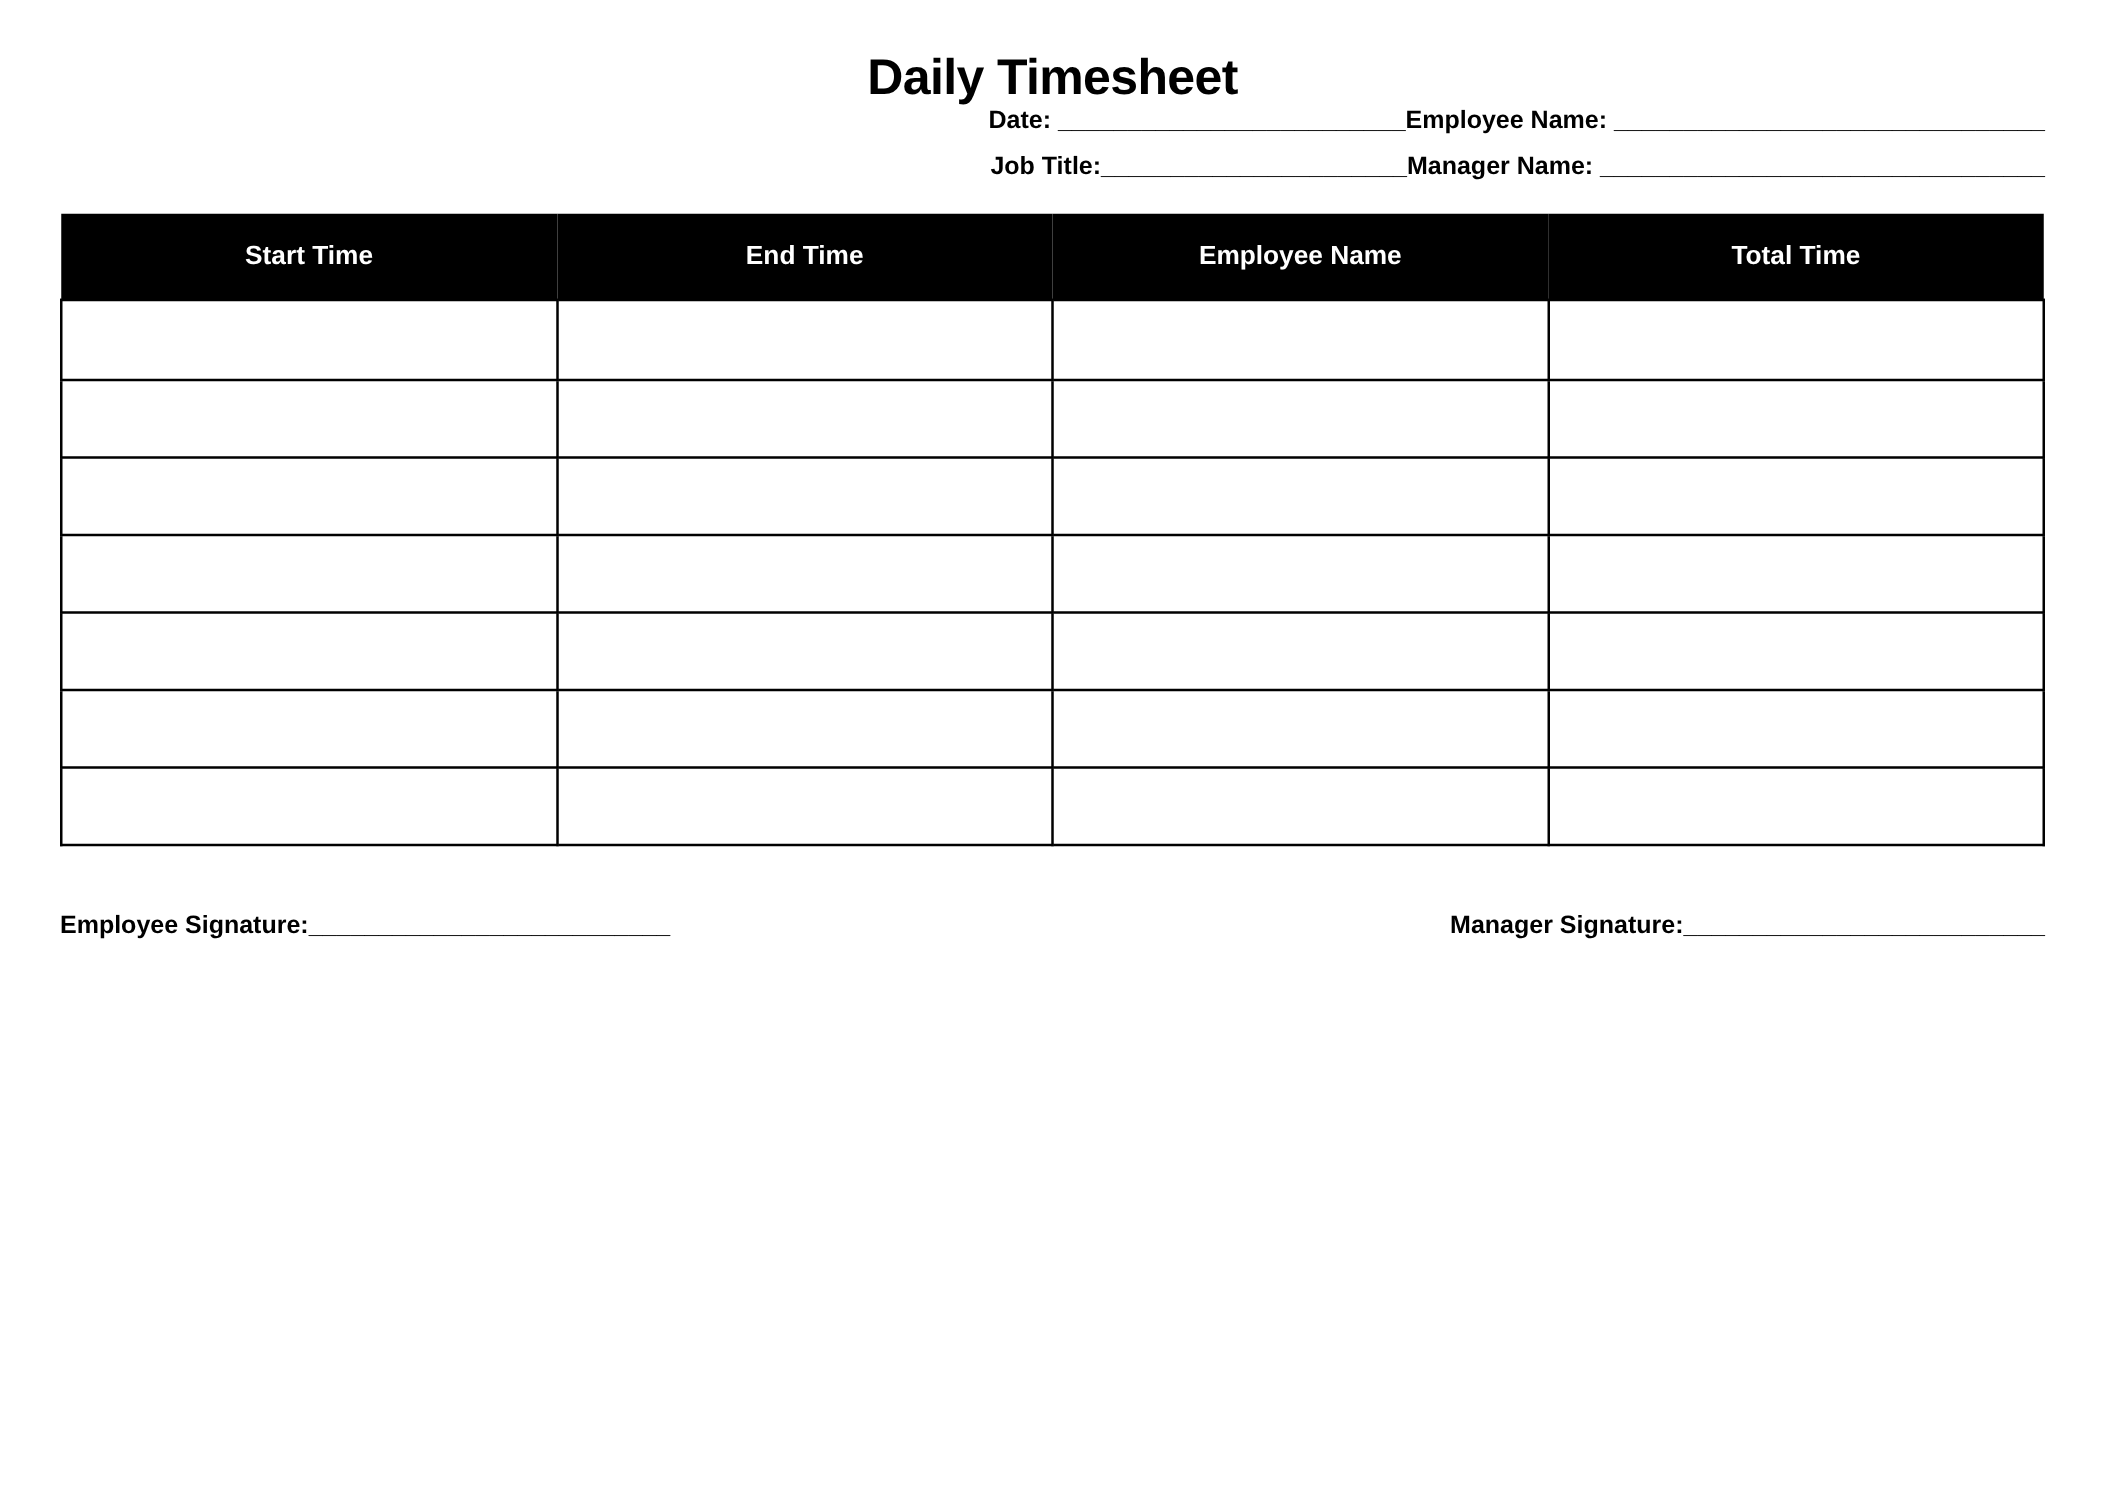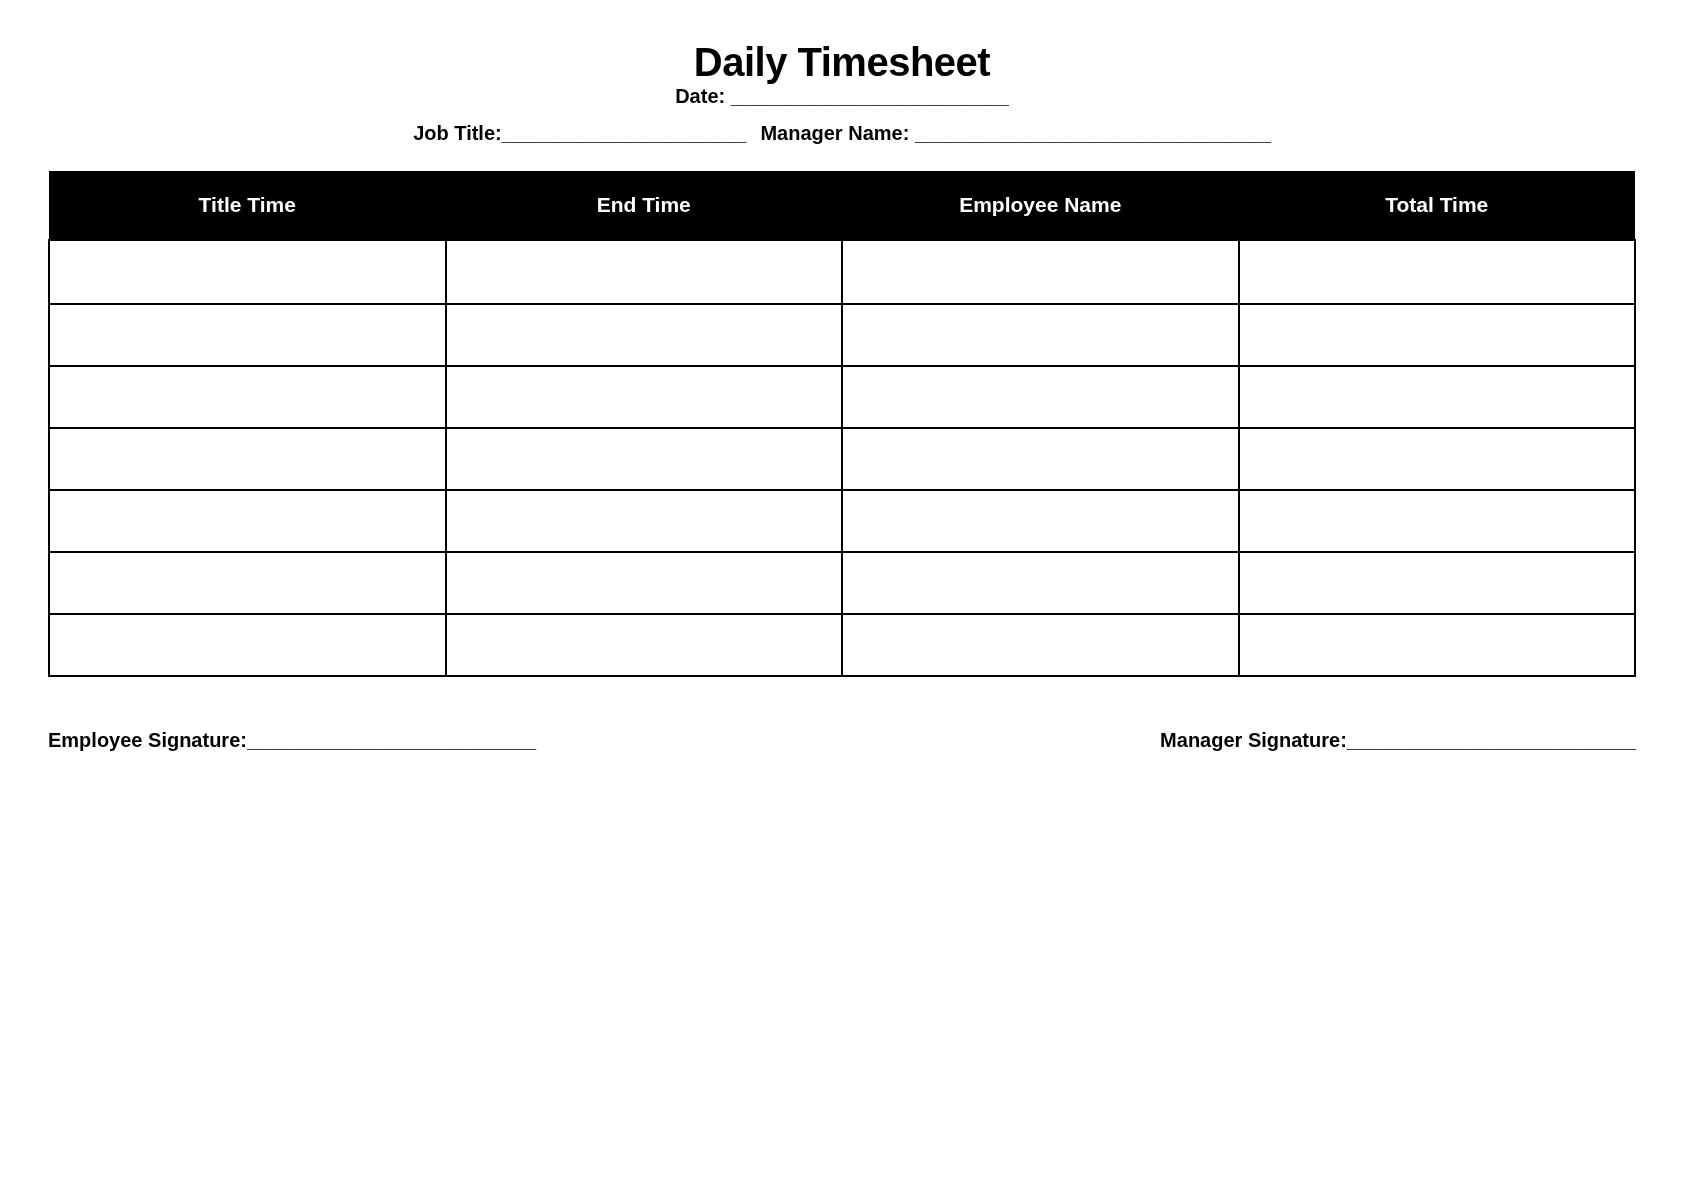--- a/index.html
+++ b/index.html
@@ -16,23 +16,22 @@
     }
     .title {
       text-align: center;
       font-size: 40px;
       font-weight: 800;
       letter-spacing: -0.5px;
       margin-bottom: 0;
     }
     .header-fields {
       display: flex;
-      justify-content: center;
+      justify-content: flex-end;
       margin-bottom: 14px;
-      gap: 14px;
     }
     .field-label {
       font-size: 20px;
       font-weight: 700;
     }
     .table-container {
       margin-top: 26px;
     }
     table {
       width: 100%;
@@ -77,32 +76,33 @@
       font-weight: 700;
     }
   </style>
 </head>
 <body>
 
 <h1 class="title">Daily Timesheet</h1>
 
 <div class="header-fields">
   <div class="field-label">Date: _________________________</div>
+  <div class="field-label">Employee Name: _______________________________</div>
 </div>
 
 <div class="header-fields">
   <div class="field-label">Job Title:______________________</div>
   <div class="field-label">Manager Name: ________________________________</div>
 </div>
 
 <div class="table-container">
   <table>
     <thead>
       <tr>
-        <th class="col1">Title Time</th>
+        <th class="col1">Start Time</th>
         <th class="col2">End Time</th>
         <th class="col3">Employee Name</th>
         <th class="col4">Total Time</th>
       </tr>
     </thead>
     <tbody>
       <tr class="tall">
         <td></td>
         <td></td>
         <td></td>

